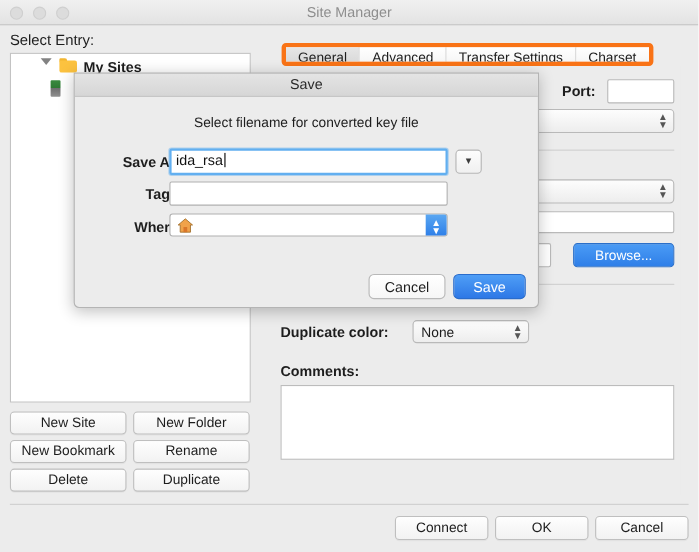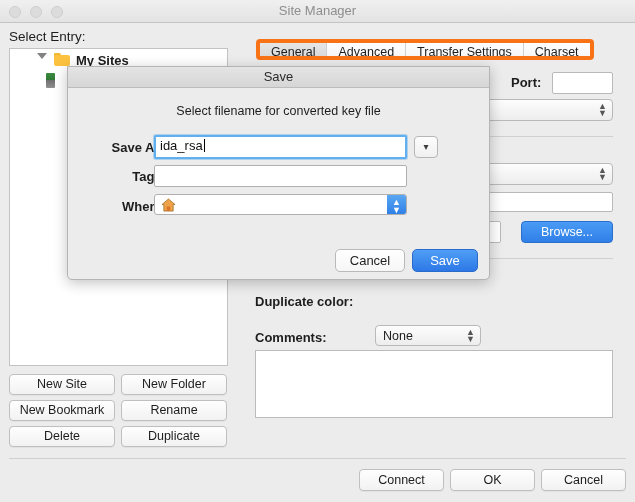--- a/index.html
+++ b/index.html
@@ -457,21 +457,21 @@
           </span>
       </div>
 
       <div class="txtfield" style="left:100px; top:132px; width:266px; height:20px;"></div>
       <div class="txtfield" style="left:206px; top:161px; width:48px; height:22px;"></div>
       <div class="browse-btn" style="left:274px; top:161px; width:92px; height:22px;">Browse...</div>
 
       <div class="hrule" style="left:6px; top:198px; width:360px;"></div>
 
       <div class="fld-label" style="left:8px; top:234px;">Duplicate color:</div>
-      <div class="popup" style="left:128px; top:231px; width:106px; height:21px;margin-top:34px;">
+      <div class="popup" style="left:128px; top:231px; width:106px; height:21px;">
         <span>None</span>
         <span class="arrows">
             <span>▲</span>
             <span>▼</span>
           </span>
       </div>
 
       <div class="fld-label" style="left:8px; top:270px;">Comments:</div>
       <div class="comments-box" style="left:8px; top:290px; width:358px; height:68px;"></div>
     </div>

